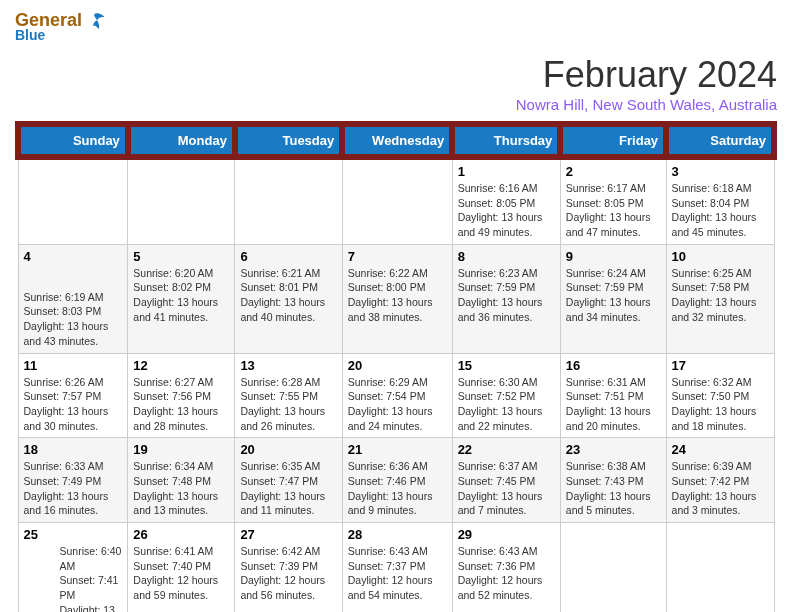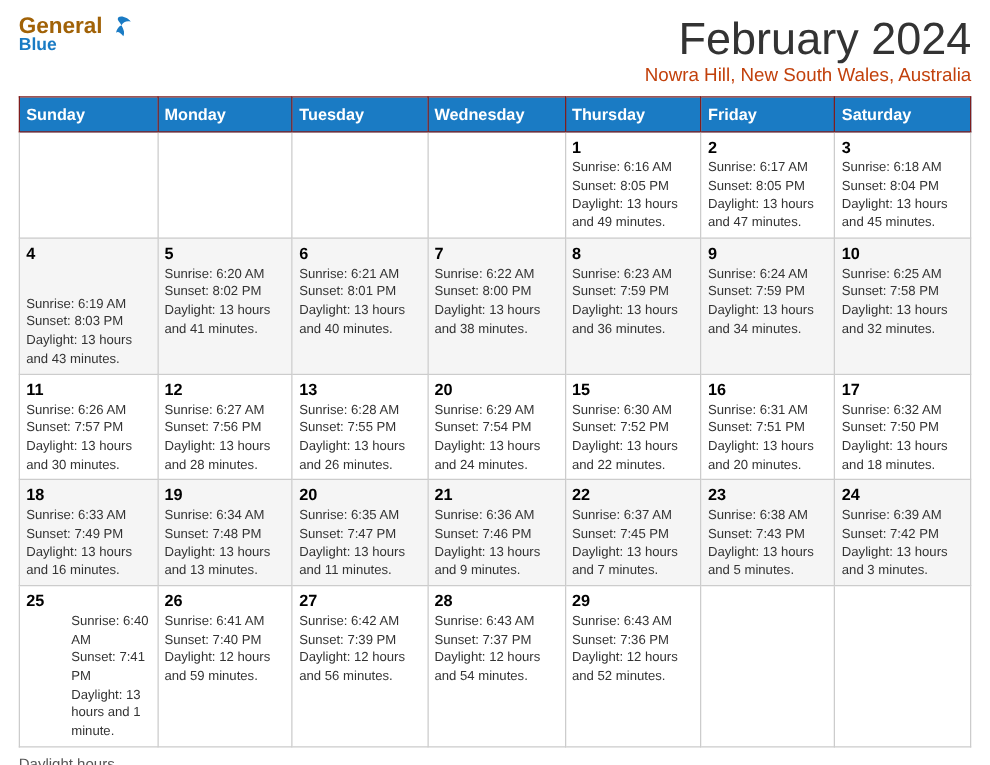--- a/index.html
+++ b/index.html
@@ -25,43 +25,44 @@
       font-size: 18px;
       font-weight: bold;
       color: #333;
       line-height: 1.1;
     }
     .logo-text span {
       color: #a16207;
     }
     .title-block {
       text-align: right;
+      margin-top: 44px;
     }
     .main-title {
       font-size: 36px;
       font-weight: normal;
       color: #333;
     }
     .subtitle {
       font-size: 15px;
-      color: #c2410c;
+      color: #8b5cf6;
     }
     table {
       width: 100%;
       border-collapse: collapse;
       font-size: 11px;
     }
     thead tr th {
       background-color: #1a7bc4;
       color: #fff;
       padding: 6px 5px;
-      text-align: left;
+      text-align: right;
       font-size: 13px;
       font-weight: bold;
-      border: 1px solid #7f1d1d;
+      border: 6px solid #7f1d1d;
     }
     tbody tr td {
       border: 1px solid #ccc;
       padding: 4px 5px;
       vertical-align: top;
       width: 113px;
       min-height: 70px;
       background: #fff;
     }
     tbody tr:nth-child(even) td {

